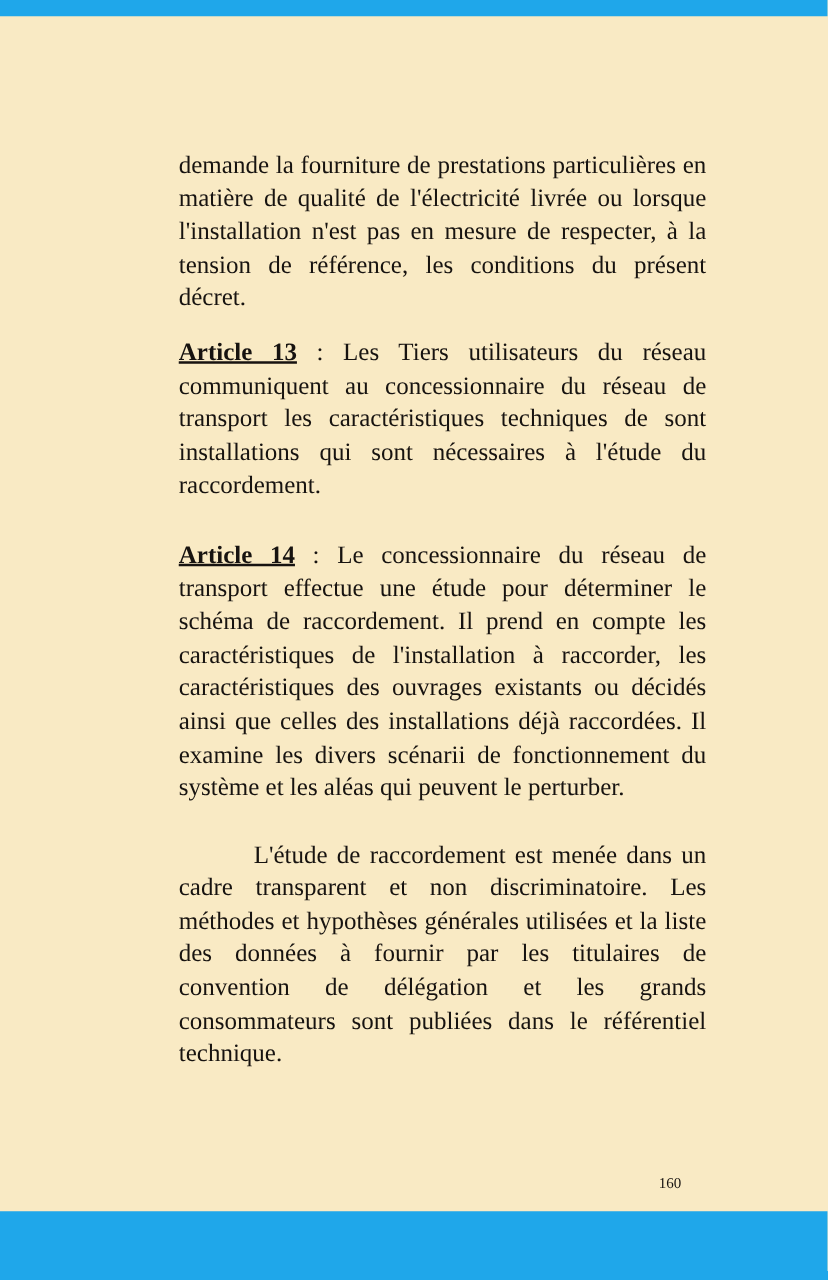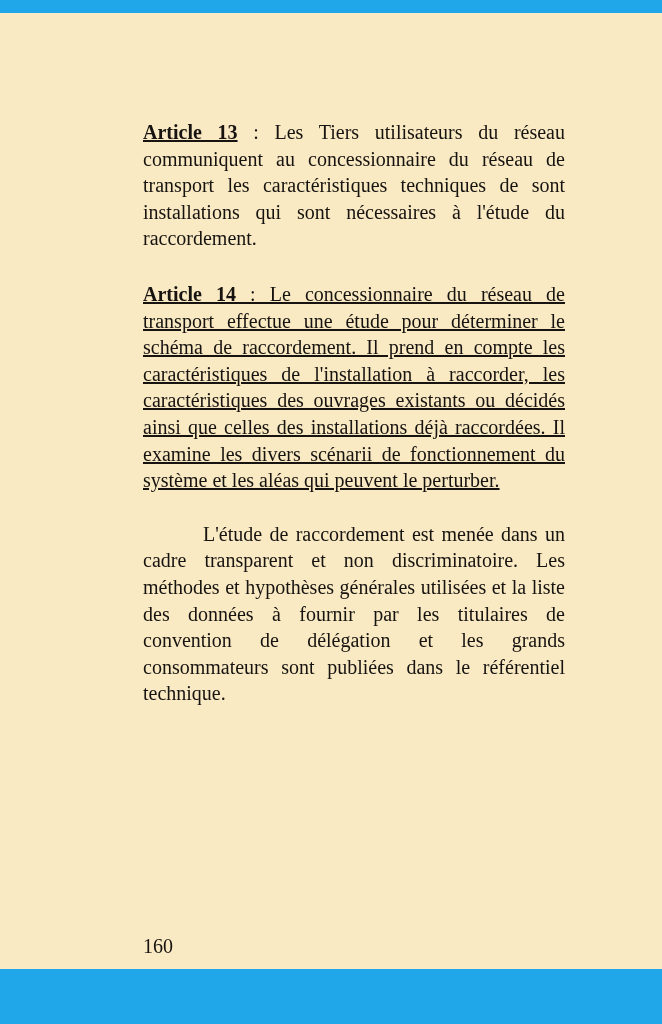--- a/index.html
+++ b/index.html
@@ -30,42 +30,46 @@
     left: 143px;
     top: 119px;
     width: 422px;
     font-size: 20px;
     line-height: 26.6px;
     text-align: justify;
   }
   .text-block p { margin: 0; }
   .para-1 { margin-bottom: 17px !important; }
   .para-2 { margin-bottom: 29px !important; }
-  .para-3 { margin-bottom: 27px !important; text-decoration: underline; }
+  .para-3 { margin-bottom: 27px !important; }
   .para-4 { text-indent: 60px; }
   .article-label {
     font-weight: bold;
     text-decoration: underline;
     margin-top: 37px;
   }
   .page-number {
     position: absolute;
     top: 933px;
     left: 143px;
     width: 402px;
-    font-size: 20px;
+    text-align: right;
+    font-size: 12px;
     line-height: 26.6px;
   }
 </style>
 </head>
 <body>
 
 <div class="bar bar-top"></div>
 
 <div class="text-block">
+  <p class="para-1">
+    <span>demande la fourniture de prestations particulières en matière de qualité de l'électricité livrée ou lorsque l'installation n'est pas en mesure de respecter, à la tension de référence, les conditions du présent décret.</span>
+  </p>
   <p class="para-2">
     <span class="article-label">Article 13</span><span> : Les Tiers utilisateurs du réseau communiquent au concessionnaire du réseau de transport les caractéristiques techniques de sont installations qui sont nécessaires à l'étude du raccordement.</span>
   </p>
   <p class="para-3">
     <span class="article-label">Article 14</span><span> : Le concessionnaire du réseau de transport effectue une étude pour déterminer le schéma de raccordement. Il prend en compte les caractéristiques de l'installation à raccorder, les caractéristiques des ouvrages existants ou décidés ainsi que celles des installations déjà raccordées. Il examine les divers scénarii de fonctionnement du système et les aléas qui peuvent le perturber.</span>
   </p>
   <p class="para-4">
     <span>L'étude de raccordement est menée dans un cadre transparent et non discriminatoire. Les méthodes et hypothèses générales utilisées et la liste des données à fournir par les titulaires de convention de délégation et les grands consommateurs sont publiées dans le référentiel technique.</span>
   </p>
 </div>

